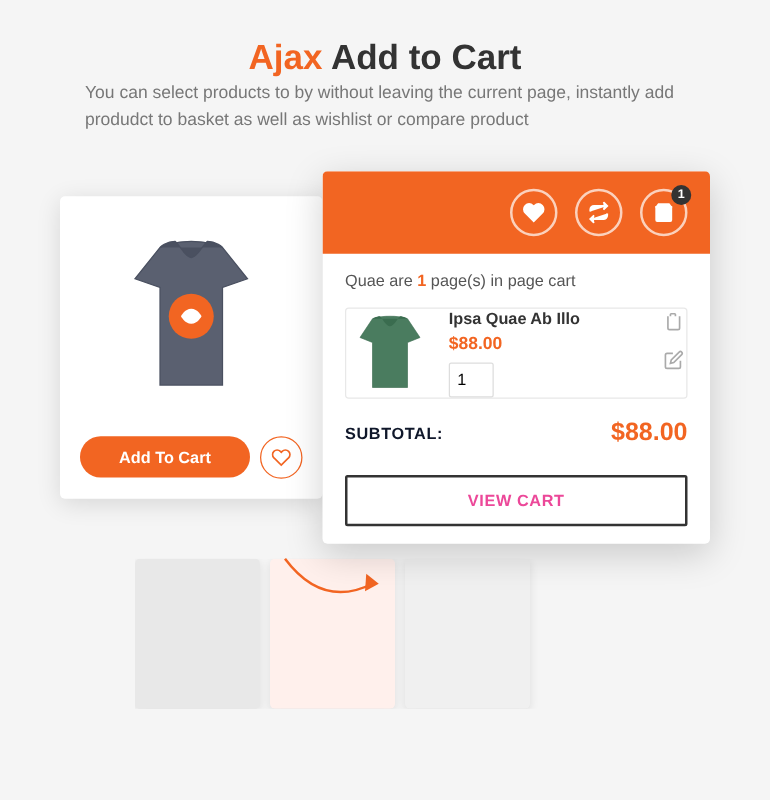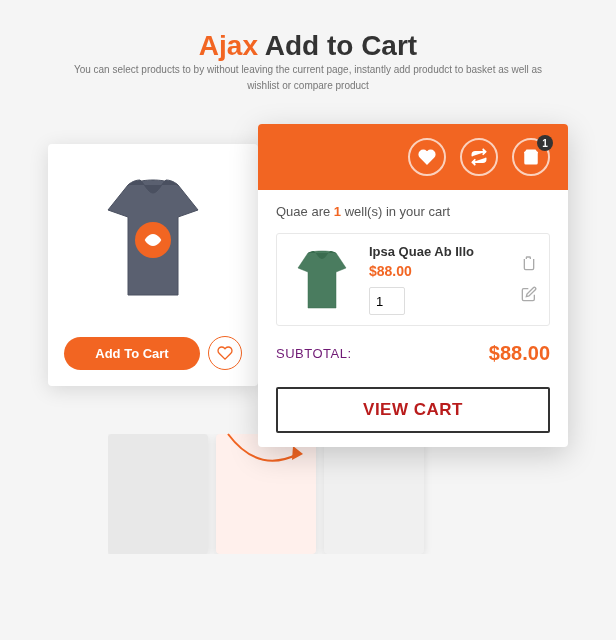--- a/index.html
+++ b/index.html
@@ -18,23 +18,23 @@
     .page-title {
       font-size: 28px;
       font-weight: 700;
       color: #333;
       text-align: center;
     }
     .page-title .ajax-word {
       color: #f26522;
     }
     .page-subtitle {
-      font-size: 10px;
+      font-size: 14px;
       color: #777;
-      text-align: center;
+      text-align: left;
       max-width: 480px;
       line-height: 1.6;
       margin-bottom: 30px;
     }
 
     
     .illustration {
       position: relative;
       width: 520px;
       height: 430px;
@@ -188,25 +188,24 @@
       margin-bottom: 14px;
     }
     .cart-info-text .count-highlight {
       color: #f26522;
       font-weight: 600;
     }
 
     
     .cart-item {
       display: flex;
-      align-items: center;
+      align-items: flex-start;
       gap: 12px;
       border: 1px solid #e8e8e8;
       border-radius: 3px;
-      padding: 10px;
       margin-bottom: 16px;
     }
     .cart-item-img {
       width: 70px;
       height: 70px;
       flex-shrink: 0;
       display: flex;
       align-items: center;
       justify-content: center;
     }
@@ -258,44 +257,44 @@
     
     .cart-subtotal {
       display: flex;
       justify-content: space-between;
       align-items: center;
       margin-bottom: 16px;
       padding-bottom: 6px;
     }
     .subtotal-label {
       font-size: 13px;
-      font-weight: 400;
-      color: #701a75;
+      font-weight: 700;
+      color: #0f172a;
       letter-spacing: 0.5px;
       text-align: right;
     }
     .subtotal-amount {
       font-size: 20px;
       font-weight: 700;
       color: #f26522;
     }
 
     
     .cart-buttons {
       display: flex;
       gap: 10px;
     }
     .cart-btn {
       flex: 1;
       padding: 11px 0;
       border: 2px solid #333;
       background: white;
-      font-size: 17px;
-      font-weight: 700;
-      color: #b91c1c;
+      font-size: 13px;
+      font-weight: 700;
+      color: #ec4899;
       letter-spacing: 0.5px;
       cursor: pointer;
       border-radius: 2px;
     }
 
     
     .bg-cards {
       position: absolute;
       bottom: 0;
       left: 60px;
@@ -386,21 +385,21 @@
             <path d="M6 2L3 6v14a2 2 0 0 0 2 2h14a2 2 0 0 0 2-2V6l-3-4z"></path>
             <line x1="3" y1="6" x2="21" y2="6" fill="none" stroke="white" stroke-width="2"></line>
             <path d="M16 10a4 4 0 0 1-8 0" fill="none" stroke="white" stroke-width="2"></path>
           </svg>
         <span class="cart-badge">1</span>
       </div>
     </div>
 
     <div class="cart-panel-body">
       <p class="cart-info-text">
-        <span>Quae are </span><span class="count-highlight">1</span> <span>well(s)</span> <span>in your cart</span>
+        <span>Quae are </span><span class="count-highlight">1</span> <span>page(s)</span> <span>in page cart</span>
       </p>
 
       <div class="cart-item">
         <div class="cart-item-img">
 
           <svg viewBox="0 0 60 64" fill="none">
             <path d="M16 5 C16 5 20 3 30 3 C40 3 44 5 44 5 L54 20 L44 24 L44 60 L16 60 L16 24 L6 20 Z" fill="#4a7c5f" stroke="#3a6c4f" stroke-width="0.5"></path>
             <path d="M16 5 C16 5 19 3 22 3 C24 5 27 11 30 11 C33 11 36 5 38 3 C41 3 44 5 44 5" fill="#3a6c4f"></path>
           </svg>
         </div>

